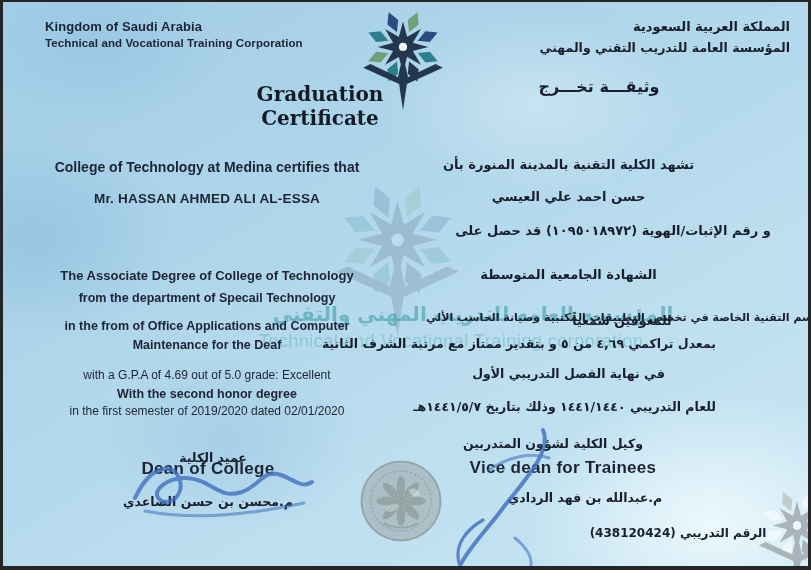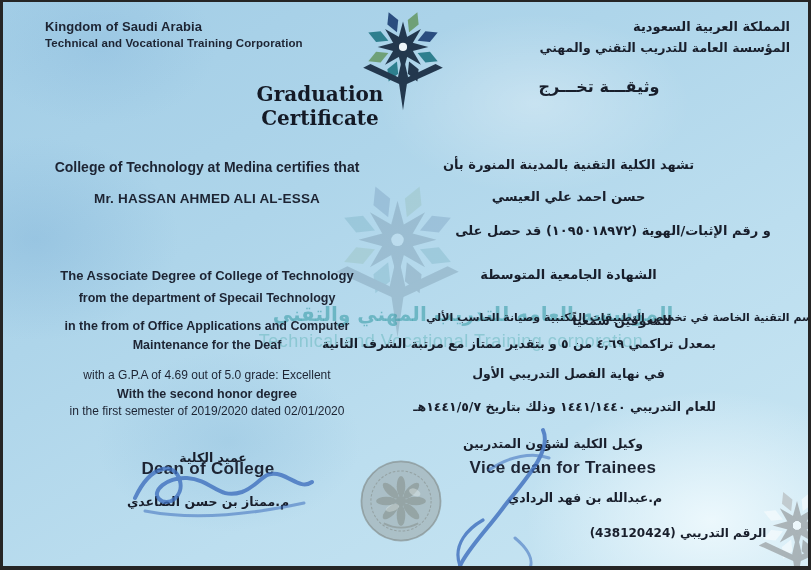--- a/index.html
+++ b/index.html
@@ -152,21 +152,21 @@
     <div class="abs ar b ctr nw a3 txt">و رقم الإثبات/الهوية (١٠٩٥٠١٨٩٧٢) قد حصل على</div>
     <div class="abs ar b ctr nw a-n a4 txt">الشهادة الجامعية المتوسطة</div>
     <div class="abs ar b ctr nw a5 txt">من قسم التقنية الخاصة في تخصص التطبيقات المكتبية وصيانة الحاسب الألي</div>
     <div class="abs ar b ctr nw a5b txt">للمعوقين سمعياً</div>
     <div class="abs ar b ctr nw a-n a6 txt">بمعدل تراكمي ٤,٦٩ من ٥ و بتقدير ممتاز مع مرتبة الشرف الثانية</div>
     <div class="abs ar b ctr nw a-n a7 txt">في نهاية الفصل التدريبي  الأول</div>
     <div class="abs ar b ctr nw a-n a8 txt">للعام التدريبي ١٤٤١/١٤٤٠ وذلك بتاريخ ١٤٤١/٥/٧هـ</div>
 
     <div class="abs ar b ctr d-ar txt">عميد الكلية</div>
     <div class="abs en b ctr d-en txt">Dean of College</div>
-    <div class="abs ar b ctr nw d-name txt">م.ممتاز بن حسن الصاعدي</div>
+    <div class="abs ar b ctr nw d-name txt">م.محسن بن حسن الصاعدي</div>
     <svg class="abs sig-left" viewBox="0 0 200 78">
       <g fill="none" stroke="#3f6fbe" stroke-width="4" stroke-linecap="round" opacity="0.78">
         <path d="M14 50 C 30 16 54 13 59 33 C 63 48 47 60 38 51 C 30 43 46 29 66 30 C 92 32 97 52 121 44 C 140 37 142 21 160 27 C 172 31 181 41 191 34"></path>
         <path d="M24 63 C 70 72 128 67 183 55" stroke-width="3" opacity="0.7"></path>
       </g>
     </svg>
 
     <svg class="abs stamp" viewBox="0 0 100 100">
       <g opacity="0.8">
         <circle cx="50" cy="50" r="46" fill="#8e9089" opacity="0.5"></circle>

